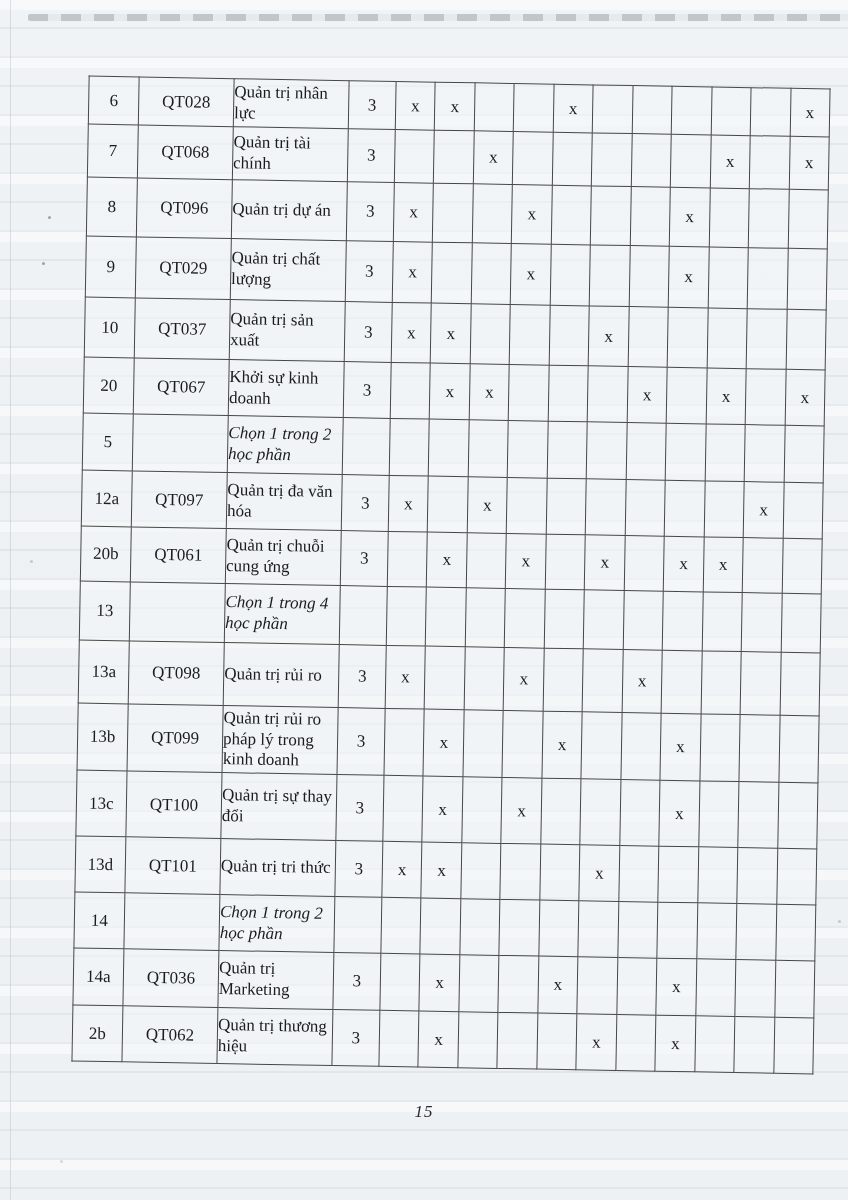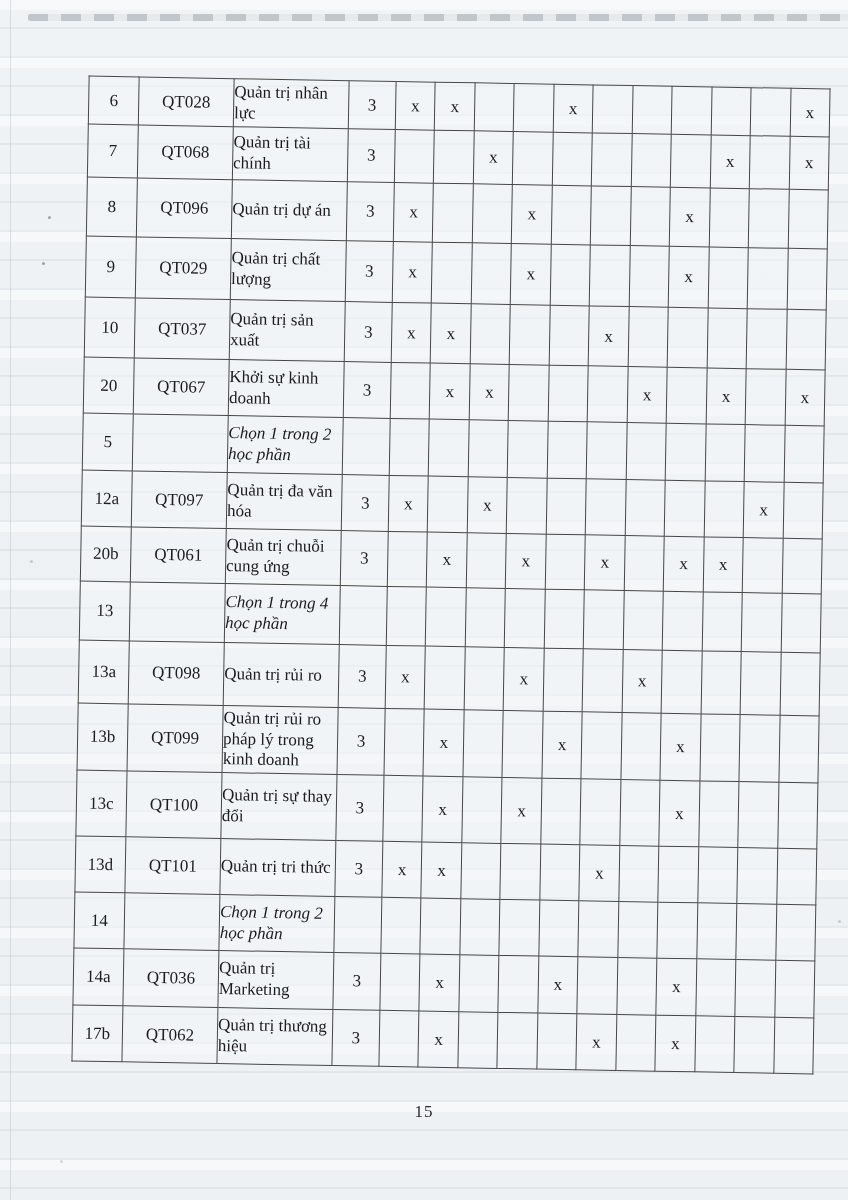--- a/index.html
+++ b/index.html
@@ -64,20 +64,21 @@
   td.c-name { text-align: left; padding: 2px 4px 2px 7px; line-height: 1.22; }
   td.c-name.group { font-style: italic; }
   td.c-mark { font-size: 16px; }
   .page-number {
     position: absolute;
     left: 0; top: 1102px; width: 848px;
     text-align: center;
     font-size: 17px;
     letter-spacing: 1px;
     color: #2a2a2e;
+    font-style: italic;
   }
 </style>
 </head>
 <body>
 
 <div class="scan-stripes"></div>
 <div class="edge-line"></div>
 <div class="top-dash-band"></div>
 
 <div class="teal-dash" style="left:0; top:16px; width:14px; height:5px;"></div>
@@ -377,21 +378,21 @@
           <td class="c-mark"></td>
           <td class="c-mark">x</td>
           <td class="c-mark"></td>
           <td class="c-mark"></td>
           <td class="c-mark">x</td>
           <td class="c-mark"></td>
           <td class="c-mark"></td>
           <td class="c-mark"></td>
         </tr>
         <tr style="height: 56px;">
-          <td class="c-no">17b</td>
+          <td class="c-no">2b</td>
           <td class="c-code">QT062</td>
           <td class="c-name">Quản trị thương hiệu</td>
           <td class="c-credits">3</td>
           <td class="c-mark"></td>
           <td class="c-mark">x</td>
           <td class="c-mark"></td>
           <td class="c-mark"></td>
           <td class="c-mark"></td>
           <td class="c-mark">x</td>
           <td class="c-mark"></td>

